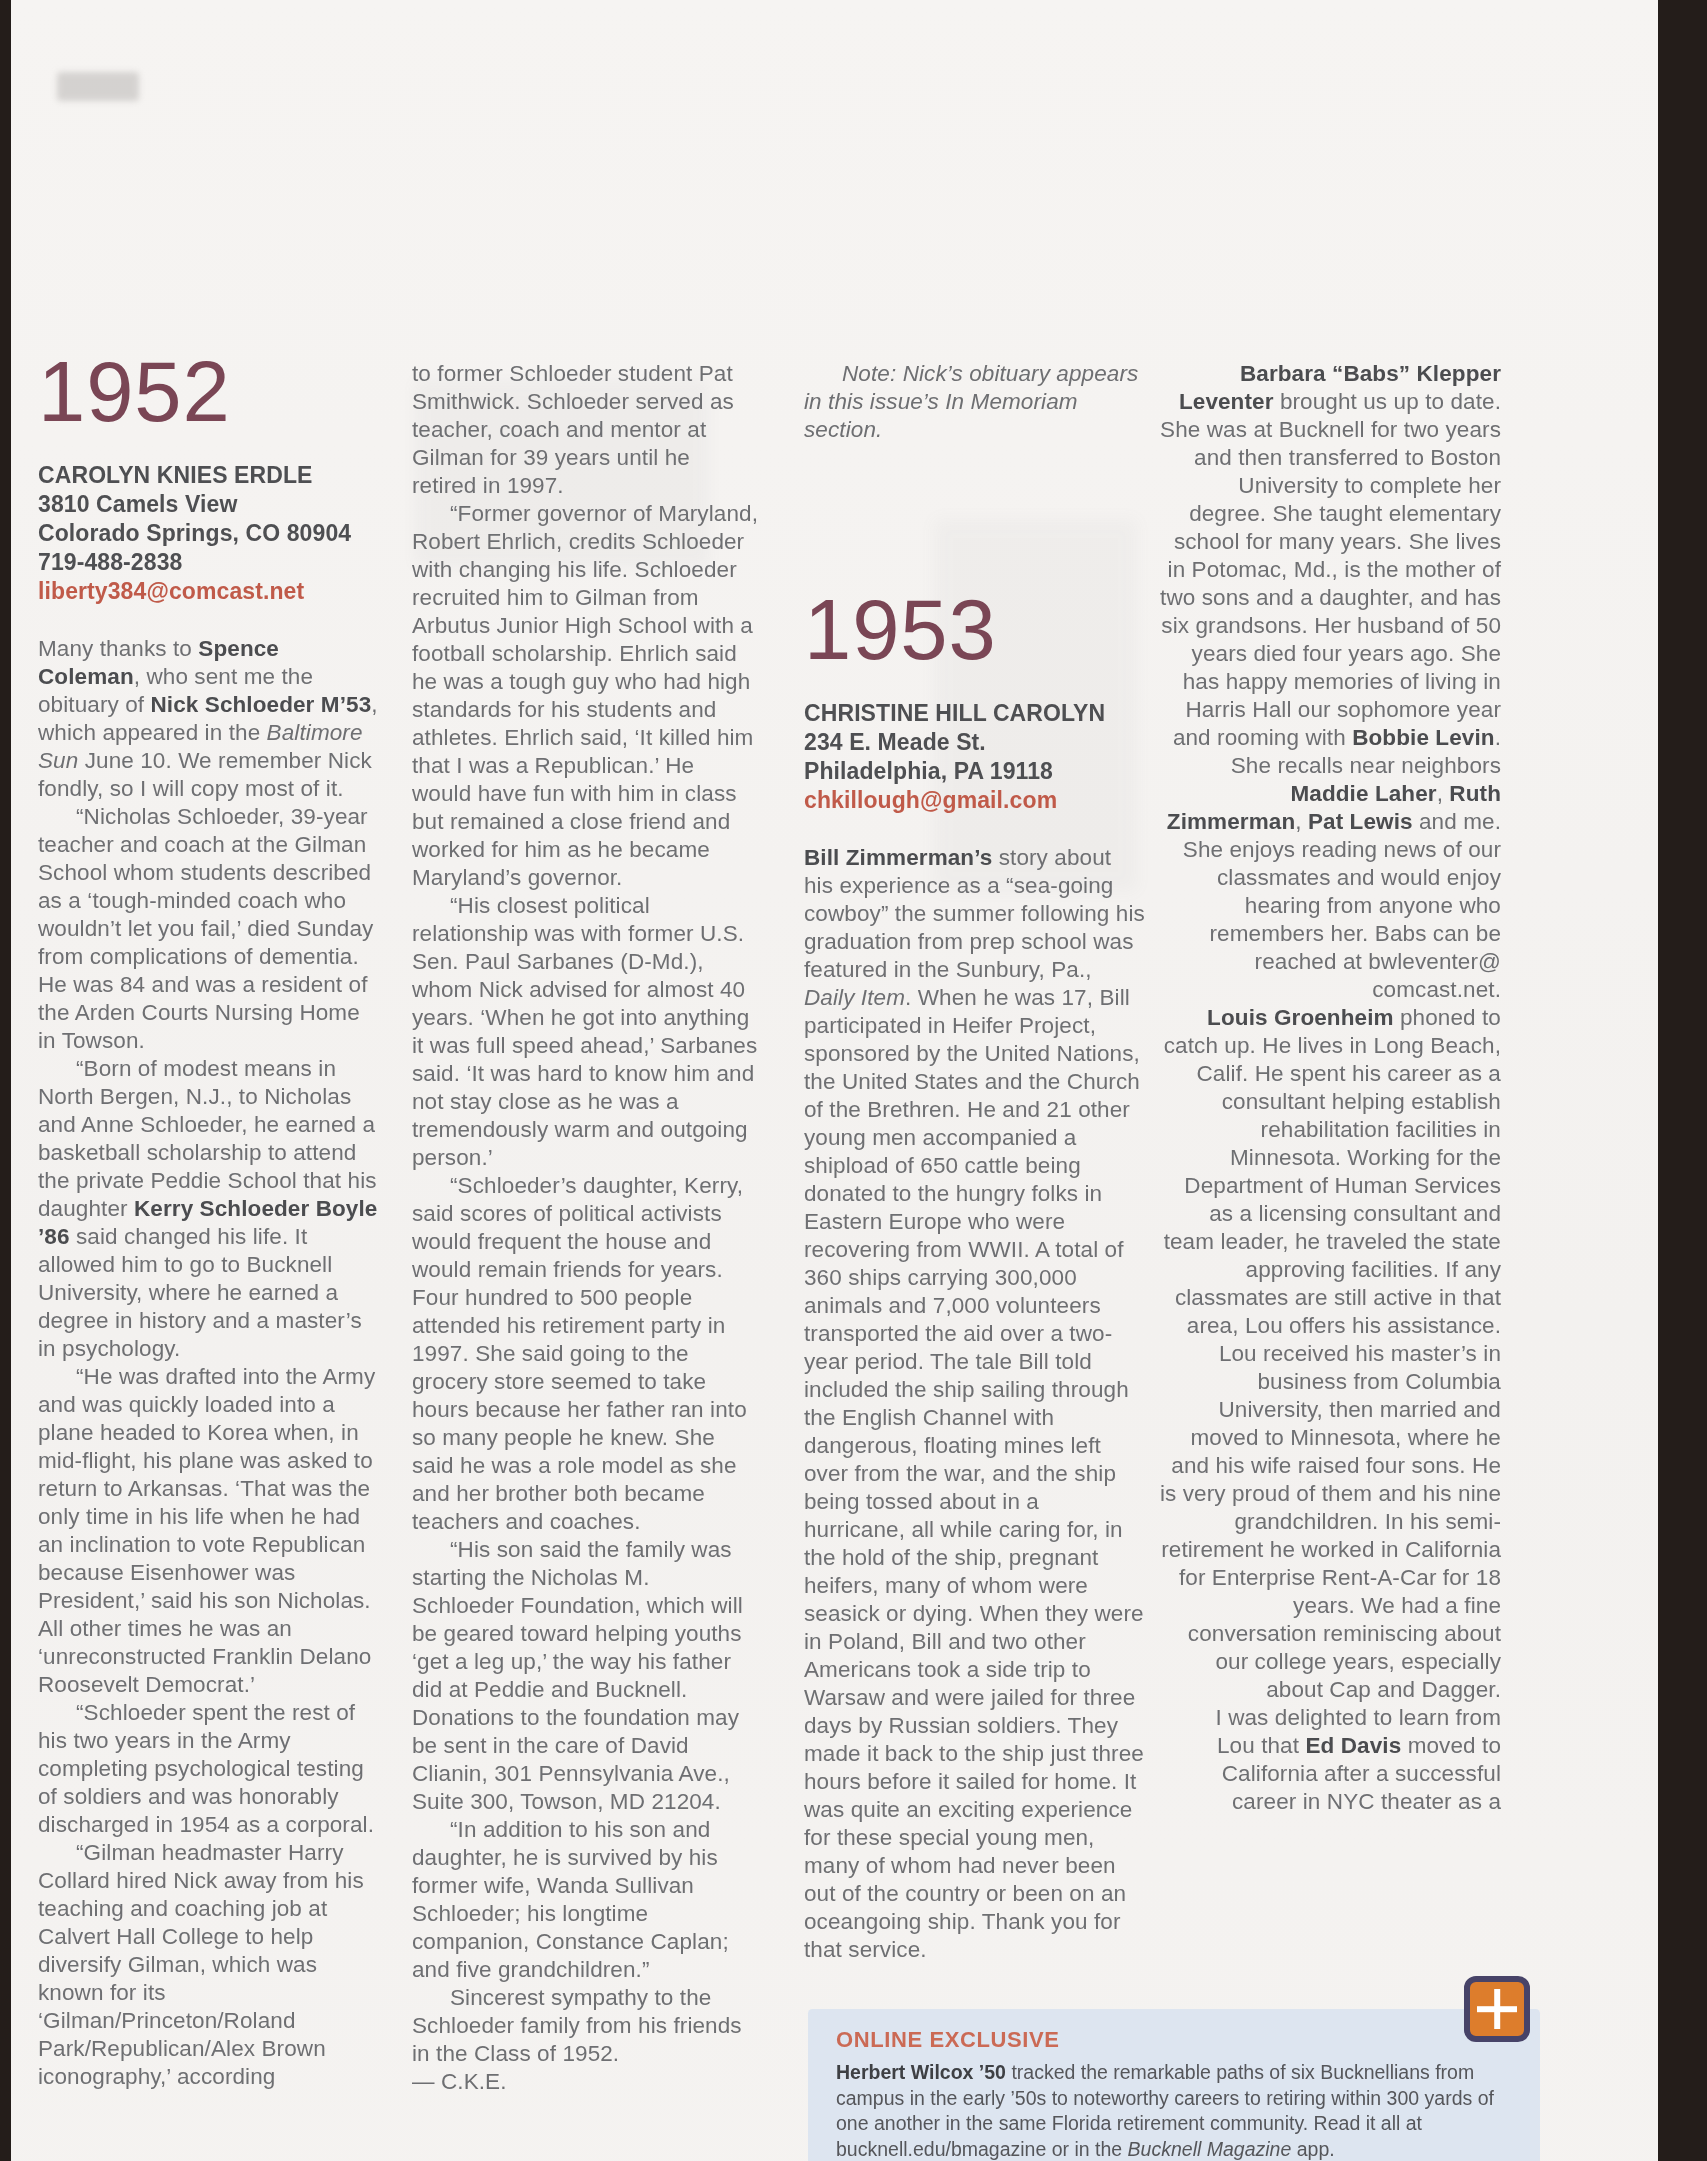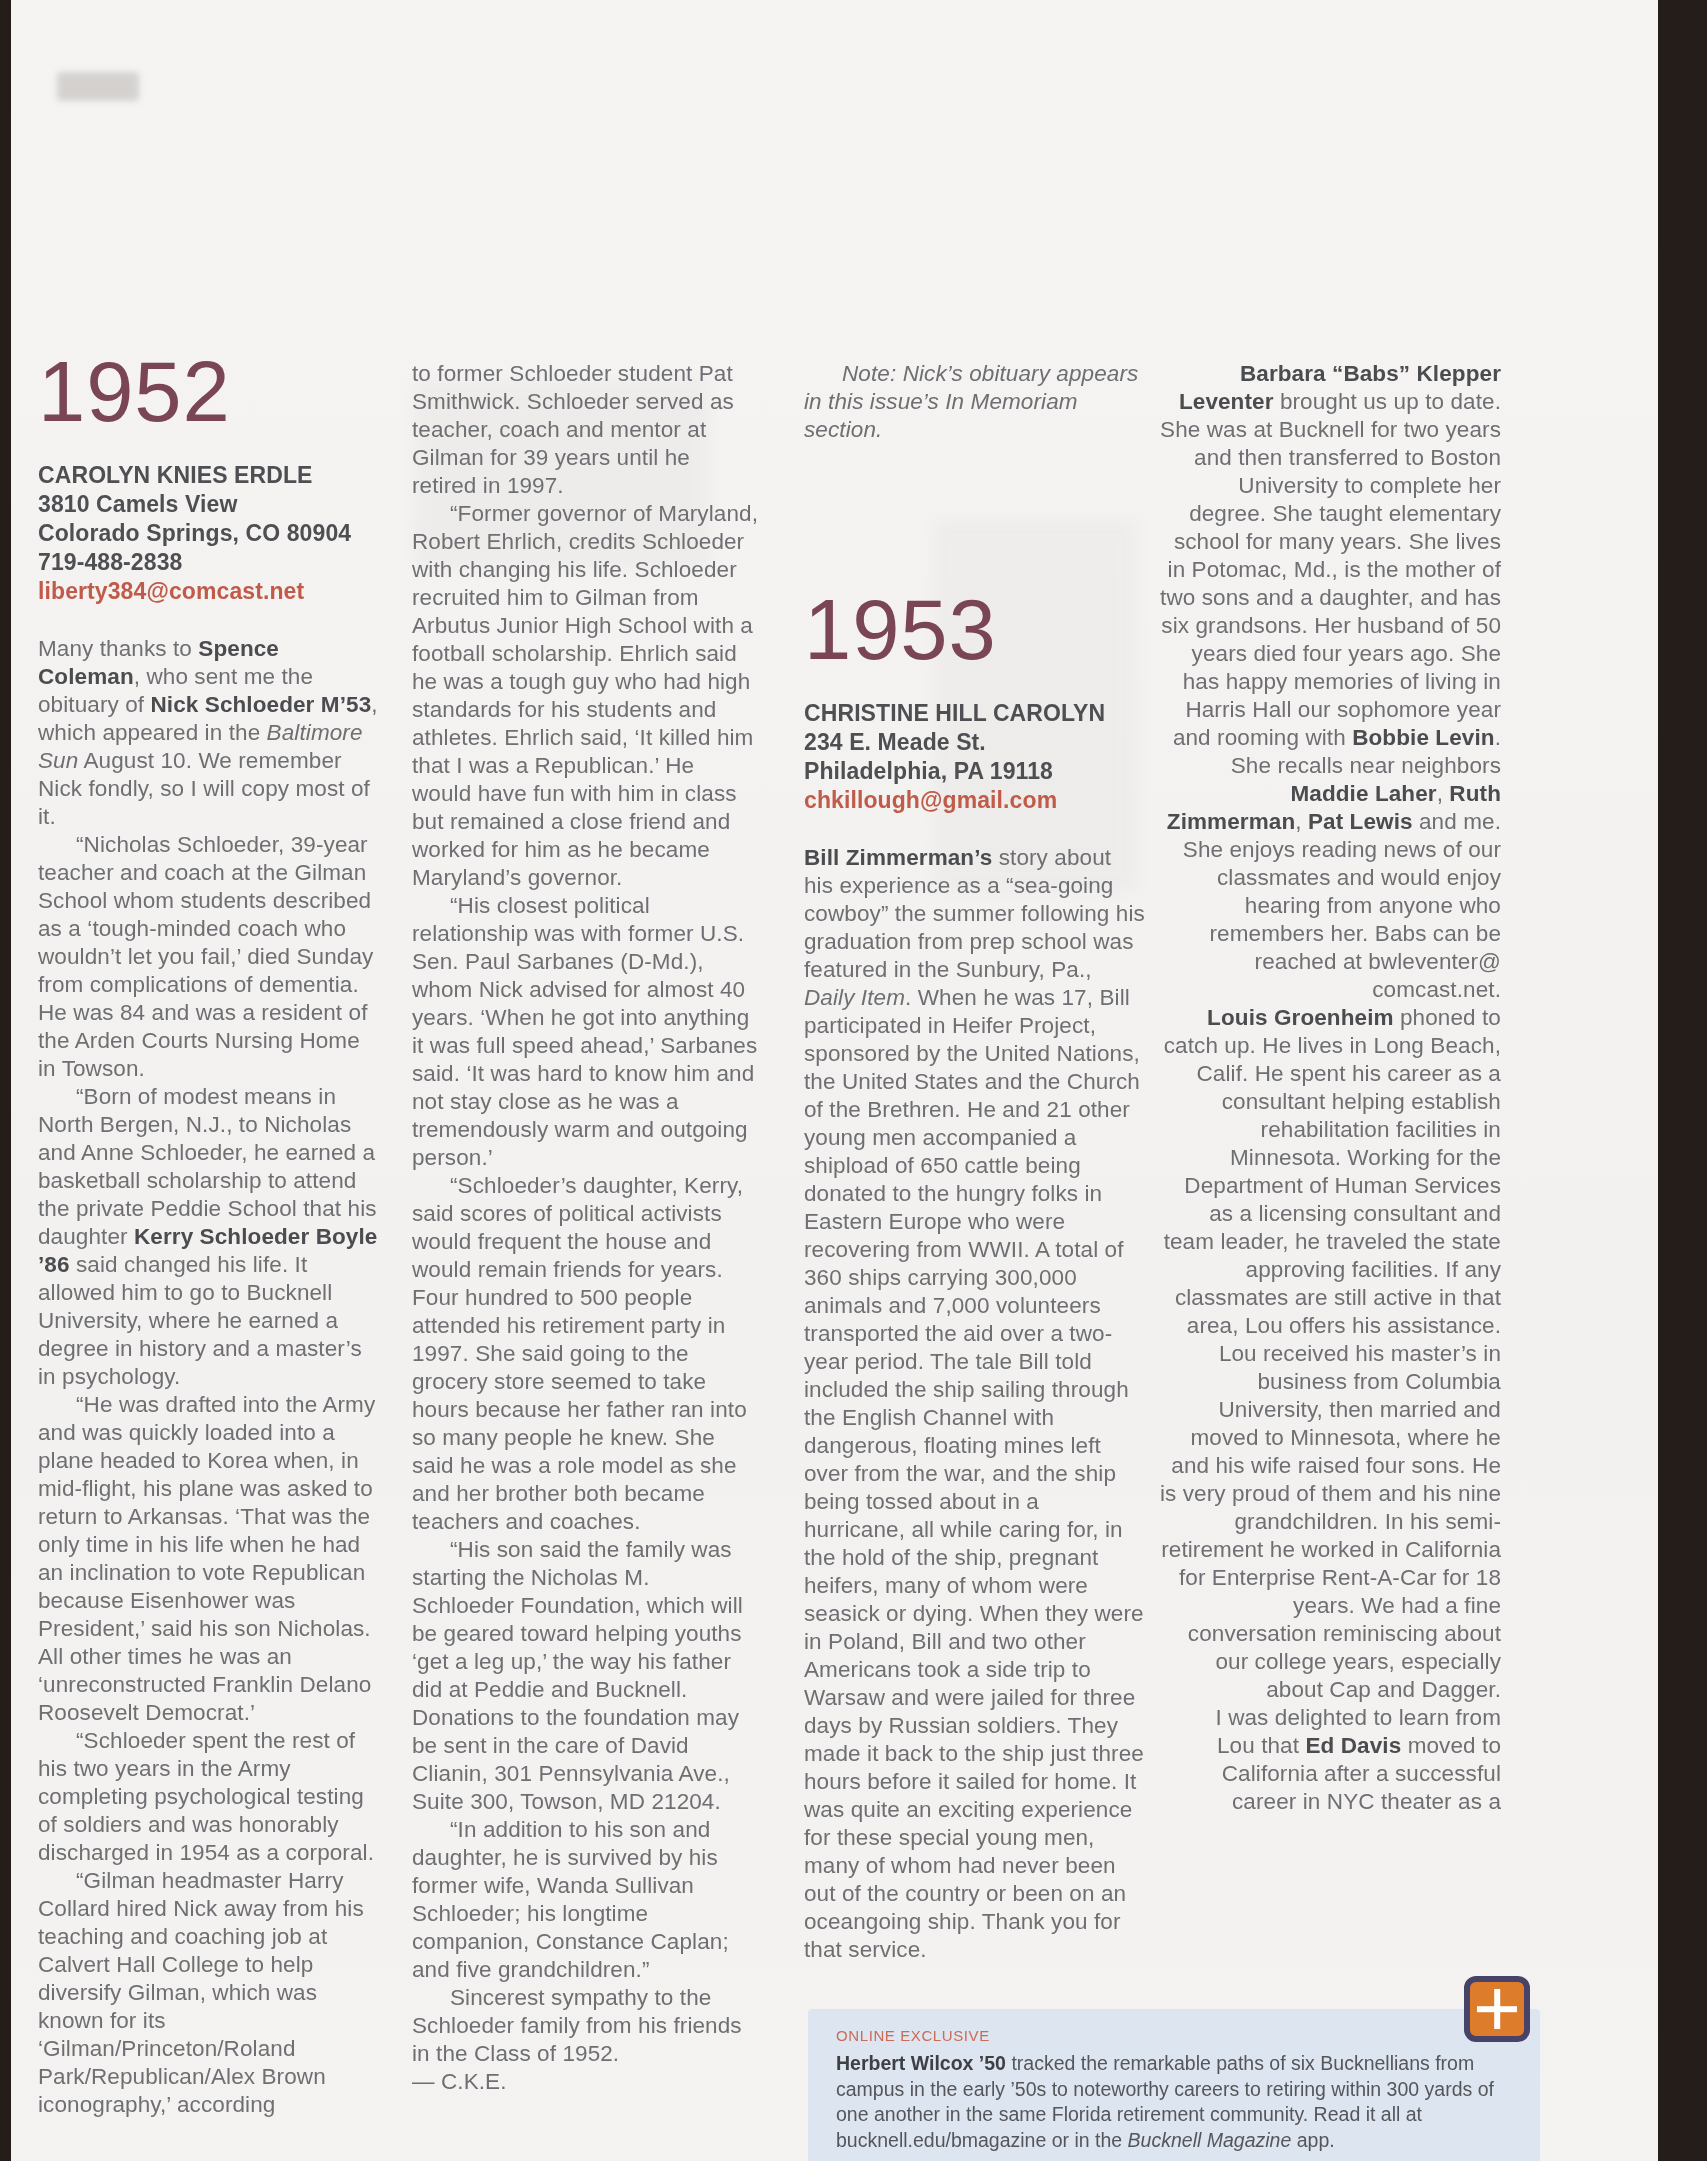--- a/index.html
+++ b/index.html
@@ -45,21 +45,21 @@
   .note{font-style:italic;margin:0;text-indent:38px;}
   .para{margin:0;}
   .para.indent{text-indent:38px;}
   .seg-b{font-weight:700;color:var(--bold-text);}
   .seg-i{font-style:italic;}
   
   .exclusive{
     position:absolute;left:808px;top:2009px;width:732px;height:158px;
     background:var(--online-exclusive-bg);border-radius:4.3px;padding:18px 28px;
   }
-  .ex-title{font-size:15px;font-weight:400;color:var(--online-exclusive-title);letter-spacing:0.6px;margin:0 0 7px 0;}
+  .ex-title{font-size:22px;font-weight:700;color:var(--online-exclusive-title);letter-spacing:0.6px;margin:0 0 7px 0;}
   .ex-body{font-size:19.5px;line-height:25.5px;color:#55565a;margin:0;}
   .ex-body .seg-b{color:#3e4044;}
   
   .plus{
     position:absolute;left:1464px;top:1976px;width:66px;height:66px;
     background:var(--plus-icon-orange);border:6.5px solid var(--plus-icon-border);
     border-radius:12px;
   }
   .plus-h,.plus-v{position:absolute;left:50%;top:50%;background:#ffffff;transform:translate(-50%,-50%);}
   .plus-h{width:40px;height:5.6px;}
@@ -77,21 +77,21 @@
   <section class="col col1">
     <h1 class="year">1952</h1>
     <div class="contact">
       <div class="c-line">CAROLYN KNIES ERDLE</div>
       <div class="c-line">3810 Camels View</div>
       <div class="c-line">Colorado Springs, CO 80904</div>
       <div class="c-line">719-488-2838</div>
       <div class="c-line email">liberty384@comcast.net</div>
     </div>
     <div class="paras">
-        <p class="para"><span class="seg-n">Many thanks to </span><span class="seg-b">Spence Coleman</span><span class="seg-n">, who sent me the obituary of </span><span class="seg-b">Nick Schloeder M’53</span><span class="seg-n">, which appeared in the </span><span class="seg-i">Baltimore Sun</span><span class="seg-n"> August 10. We remember Nick fondly, so I will copy most of it.</span></p>
+        <p class="para"><span class="seg-n">Many thanks to </span><span class="seg-b">Spence Coleman</span><span class="seg-n">, who sent me the obituary of </span><span class="seg-b">Nick Schloeder M’53</span><span class="seg-n">, which appeared in the </span><span class="seg-i">Baltimore Sun</span><span class="seg-n"> June 10. We remember Nick fondly, so I will copy most of it.</span></p>
         <p class="para indent"><span class="seg-n">“Nicholas Schloeder, 39-year teacher and coach at the Gilman School whom students described as a ‘tough-minded coach who wouldn’t let you fail,’ died Sunday from complications of dementia. He was 84 and was a resident of the Arden Courts Nursing Home in Towson.</span></p>
         <p class="para indent"><span class="seg-n">“Born of modest means in North Bergen, N.J., to Nicholas and Anne Schloeder, he earned a basketball scholarship to attend the private Peddie School that his daughter </span><span class="seg-b">Kerry Schloeder Boyle ’86</span><span class="seg-n"> said changed his life. It allowed him to go to Bucknell University, where he earned a degree in history and a master’s in psychology.</span></p>
         <p class="para indent"><span class="seg-n">“He was drafted into the Army and was quickly loaded into a plane headed to Korea when, in mid-flight, his plane was asked to return to Arkansas. ‘That was the only time in his life when he had an inclination to vote Republican because Eisenhower was President,’ said his son Nicholas. All other times he was an ‘unreconstructed Franklin Delano Roosevelt Democrat.’</span></p>
         <p class="para indent"><span class="seg-n">“Schloeder spent the rest of his two years in the Army completing psychological testing of soldiers and was honorably discharged in 1954 as a corporal.</span></p>
         <p class="para indent"><span class="seg-n">“Gilman headmaster Harry Collard hired Nick away from his teaching and coaching job at Calvert Hall College to help diversify Gilman, which was known for its ‘Gilman/Princeton/Roland Park/Republican/Alex Brown iconography,’ according</span></p>
       </div>
   </section>
 
   <section class="col col2">
     <div class="paras">

